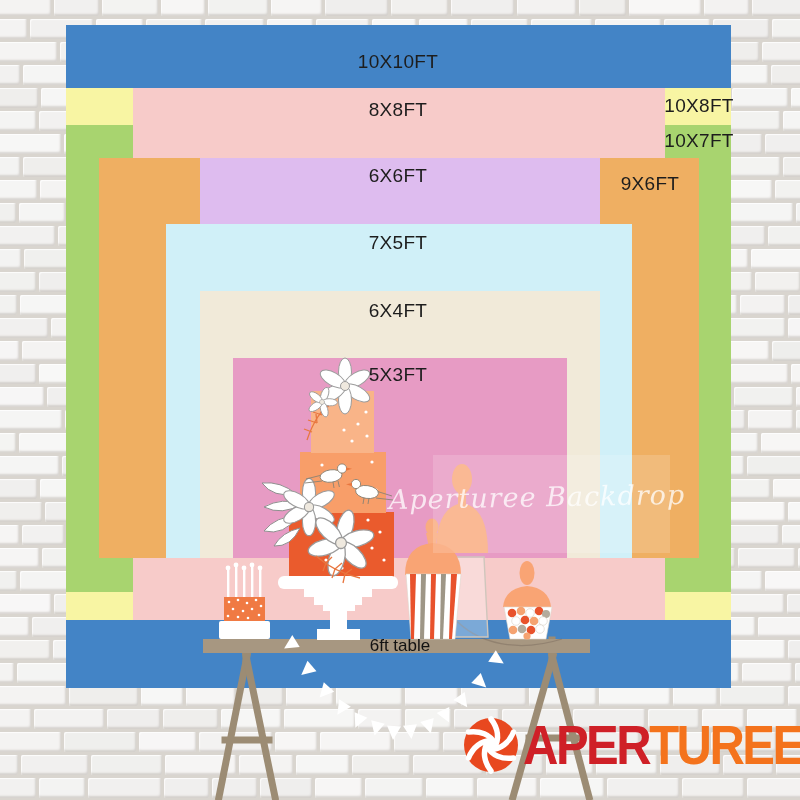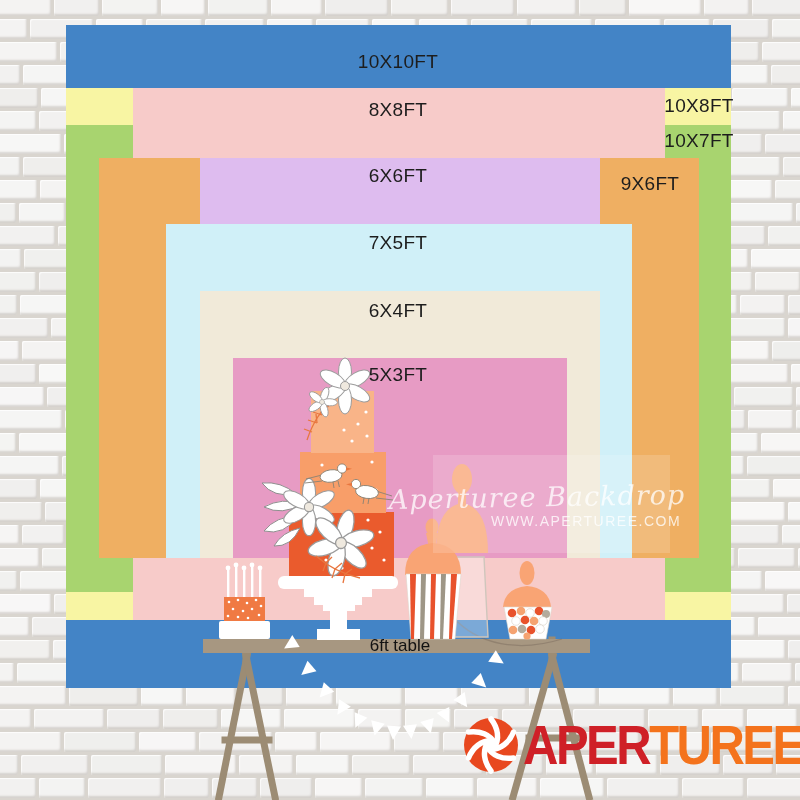--- a/index.html
+++ b/index.html
@@ -793,21 +793,20 @@
   <div class="size-label" id="lb2">10X7FT</div>
   <div class="size-label" id="lb3">8X8FT</div>
   <div class="size-label" id="lb4">9X6FT</div>
   <div class="size-label" id="lb5">6X6FT</div>
   <div class="size-label" id="lb6">7X5FT</div>
   <div class="size-label" id="lb7">6X4FT</div>
   <div class="size-label" id="lb8">5X3FT</div>
 
   <div id="veil"></div>
   <div class="wm" id="wm1">Aperturee Backdrop</div>
-  <div class="wm" id="wm2">WWW.APERTUREE.COM</div>
 
   <div id="table-label">6ft table</div>
 
   <div id="logo">
     <svg width="56" height="66" viewBox="0 0 56 66">
       <g transform="translate(28,34)">
         <circle r="27" fill="#E8481F"></circle>
         <g stroke="#ffffff" stroke-width="5.5" fill="none" stroke-linecap="round">
           <path d="M0,-26 C7,-17 9,-6 3,3"></path>
           <path d="M0,-26 C7,-17 9,-6 3,3" transform="rotate(60)"></path>

